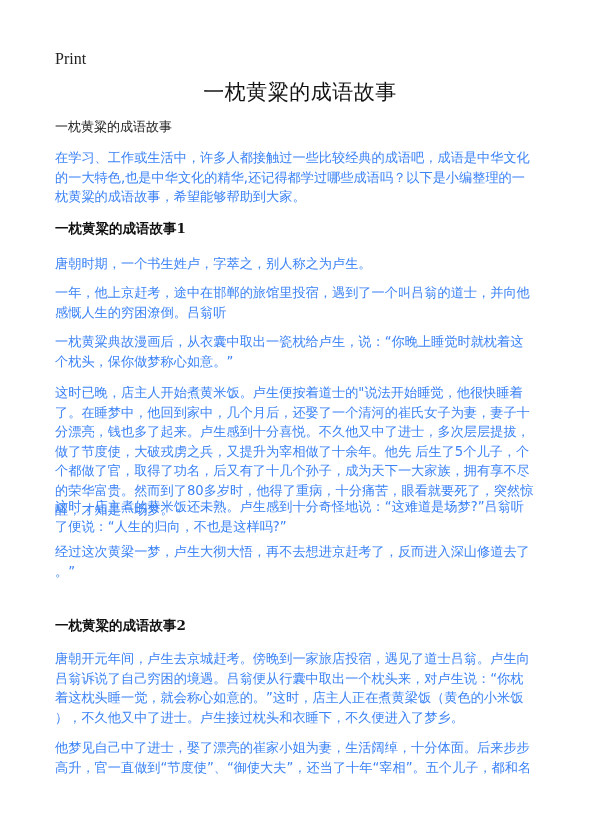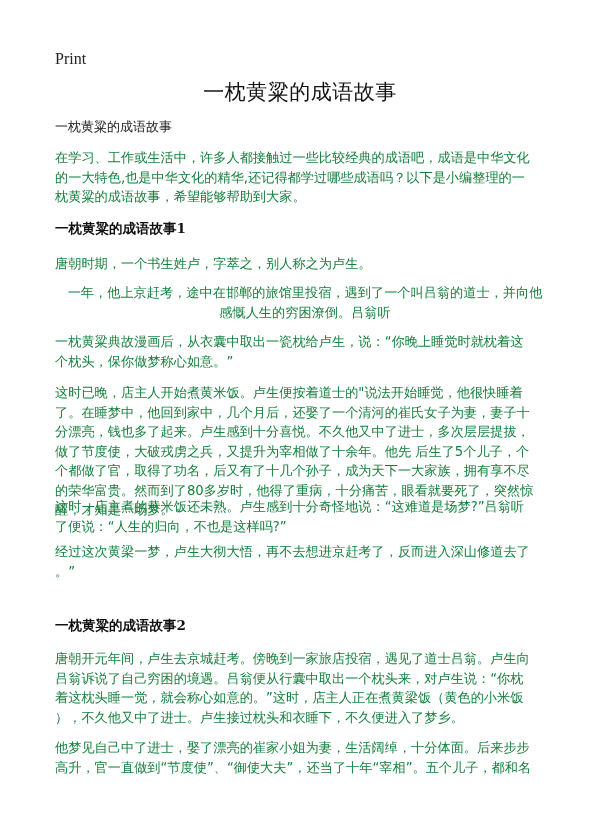--- a/index.html
+++ b/index.html
@@ -14,21 +14,21 @@
       font-size: 16px; color: #222;
     }
     .doc-title {
       position: absolute; left: 0; width: 600px; top: 78px;
       text-align: center; font-size: 21px; font-weight: normal; color: #111;
       letter-spacing: 0.5px;
     }
     .subtitle { position: absolute; left: 55px; top: 118px; font-size: 13px; color: #222; }
     .para {
       position: absolute; left: 55px; width: 500px;
-      font-size: 13.2px; line-height: 19.5px; color: #15803d;
+      font-size: 13.2px; line-height: 19.5px; color: #3b82f6;
       white-space: pre-line;
     }
     .heading {
       position: absolute; left: 55px;
       font-family: "DejaVu Serif", "Liberation Serif", serif;
       font-weight: bold; font-size: 13.5px; color: #111;
     }
   </style>
 </head>
 <body>
@@ -37,21 +37,21 @@
   <div class="print-label">Print</div>
   <h1 class="doc-title" style="margin:0;">一枕黄粱的成语故事</h1>
   <div class="subtitle">一枕黄粱的成语故事</div>
 
   <div class="para" style="top:148px;">在学习、工作或生活中，许多人都接触过一些比较经典的成语吧，成语是中华文化
 的一大特色,也是中华文化的精华,还记得都学过哪些成语吗？以下是小编整理的一
 枕黄粱的成语故事，希望能够帮助到大家。</div>
 
   <div class="heading" style="top:220px;">一枕黄粱的成语故事1</div>
   <div class="para" style="top:254px;">唐朝时期，一个书生姓卢，字萃之，别人称之为卢生。</div>
-  <div class="para" style="top:283px;text-align:center;">一年，他上京赶考，途中在邯郸的旅馆里投宿，遇到了一个叫吕翁的道士，并向他
+  <div class="para" style="top:283px;">一年，他上京赶考，途中在邯郸的旅馆里投宿，遇到了一个叫吕翁的道士，并向他
 感慨人生的穷困潦倒。吕翁听</div>
   <div class="para" style="top:332px;">一枕黄粱典故漫画后，从衣囊中取出一瓷枕给卢生，说：“你晚上睡觉时就枕着这
 个枕头，保你做梦称心如意。”</div>
   <div class="para" style="top:383px;">这时已晚，店主人开始煮黄米饭。卢生便按着道士的"说法开始睡觉，他很快睡着
 了。在睡梦中，他回到家中，几个月后，还娶了一个清河的崔氏女子为妻，妻子十
 分漂亮，钱也多了起来。卢生感到十分喜悦。不久他又中了进士，多次层层提拔，
 做了节度使，大破戎虏之兵，又提升为宰相做了十余年。他先 后生了5个儿子，个
 个都做了官，取得了功名，后又有了十几个孙子，成为天下一大家族，拥有享不尽
 的荣华富贵。然而到了80多岁时，他得了重病，十分痛苦，眼看就要死了，突然惊
 醒，才知是一场梦。</div>

